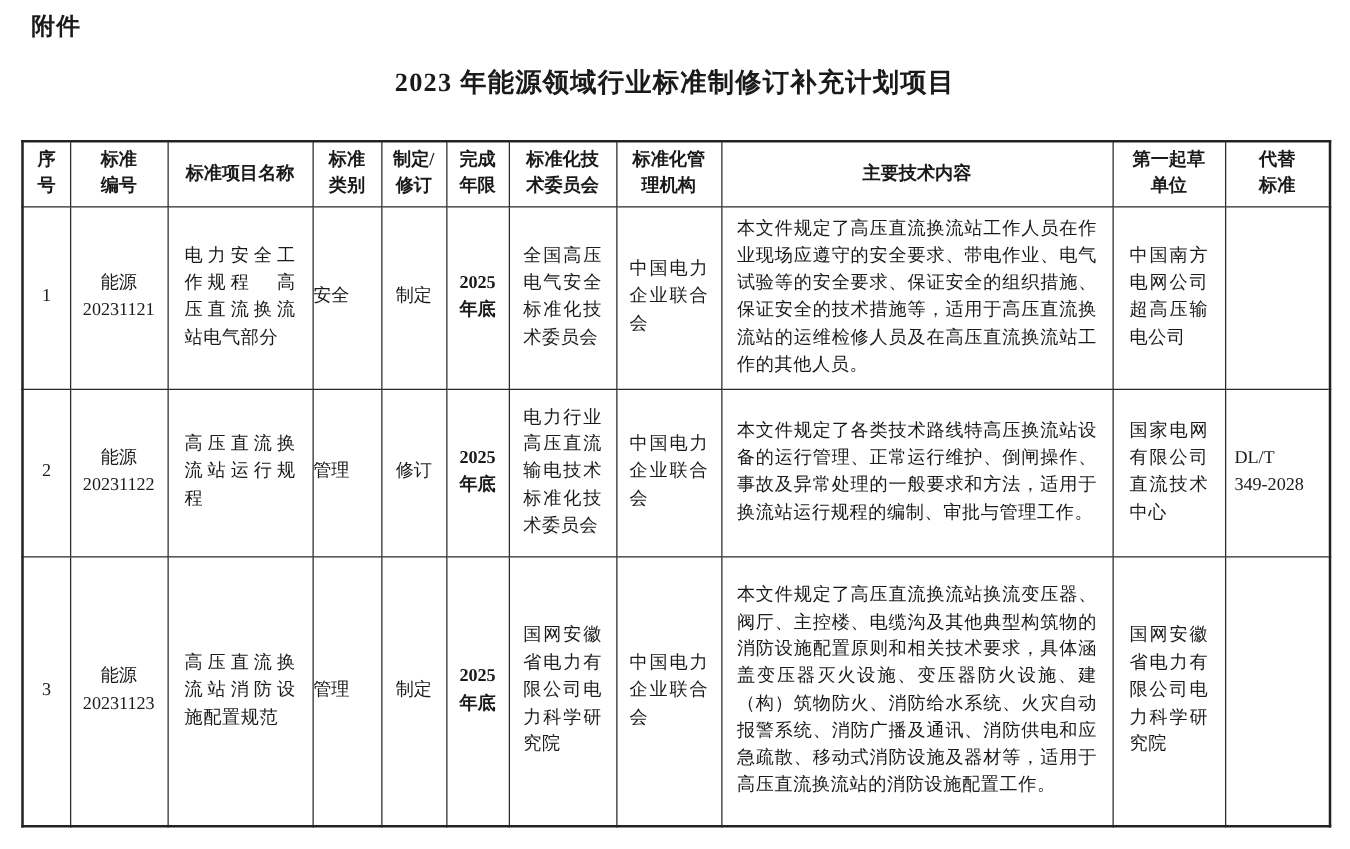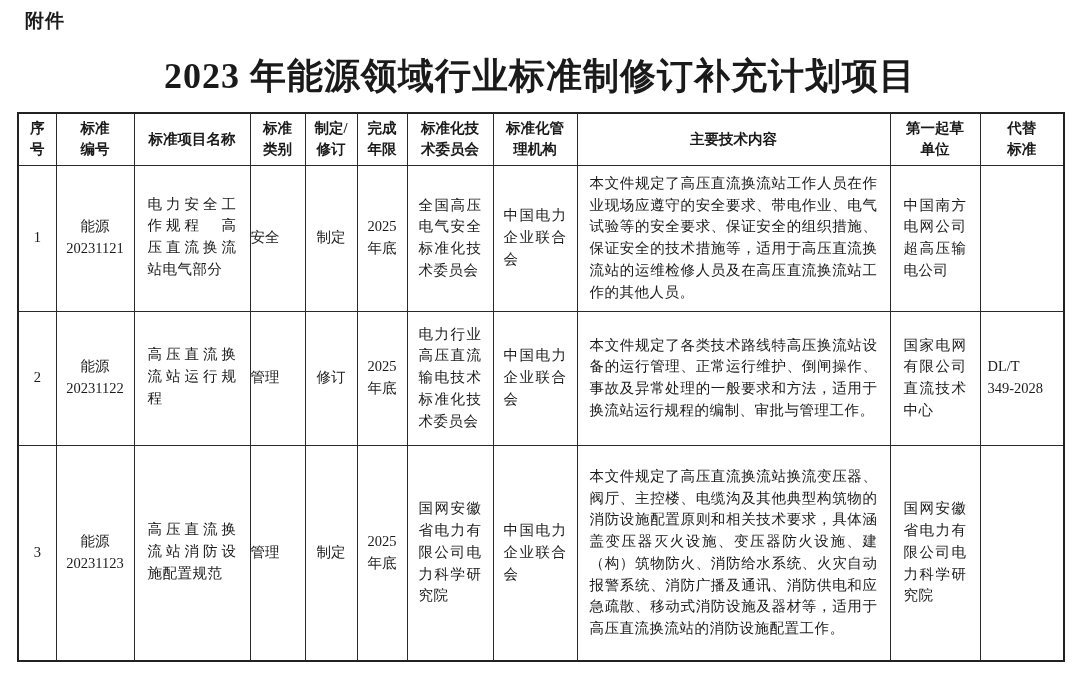--- a/index.html
+++ b/index.html
@@ -18,21 +18,21 @@
     font-family: "Liberation Sans", "DejaVu Sans", sans-serif;
     font-weight: 600;
     font-size: 19px;
     letter-spacing: 1px;
   }
 
   .doc-title {
     position: absolute;
     top: 52px; left: 0; width: 1080px;
     text-align: center;
-    font-size: 36px;
+    font-size: 21px;
     font-weight: bold;
     letter-spacing: 1px;
     white-space: nowrap;
   }
 
   table.plan {
     position: absolute;
     left: 17px; top: 112px;
     width: 1046px;
     border-collapse: collapse;
@@ -53,24 +53,24 @@
     line-height: 1.45;
     height: 52px;
     padding: 2px 2px;
   }
   tr.r1 { height: 146px; }
   tr.r2 { height: 134px; }
   tr.r3 { height: 216px; }
 
   td.c-seq  { text-align: center; }
   td.c-no   { text-align: center; white-space: pre-line; padding: 15px 6px; }
-  td.c-name { text-align: justify; padding: 0 13px; letter-spacing: 0.5px; font-family: Liberation Mono, monospace; }
+  td.c-name { text-align: justify; padding: 0 13px; letter-spacing: 0.5px; }
   td.c-cat  { }
   td.c-mode { text-align: center; }
-  td.c-year { text-align: center; white-space: pre-line; }
+  td.c-year { text-align: center; white-space: pre-line; font-weight: bold; }
   td.c-comm { text-align: justify; padding: 0 11px; letter-spacing: 0.5px; }
   td.c-mgmt { text-align: justify; padding: 0 10px; letter-spacing: 0.5px; }
   td.c-content {
     text-align: justify;
     padding: 4px 12px;
     letter-spacing: 0.5px;
     line-height: 1.58;
     vertical-align: middle;
     margin-top: 24px;
   }

